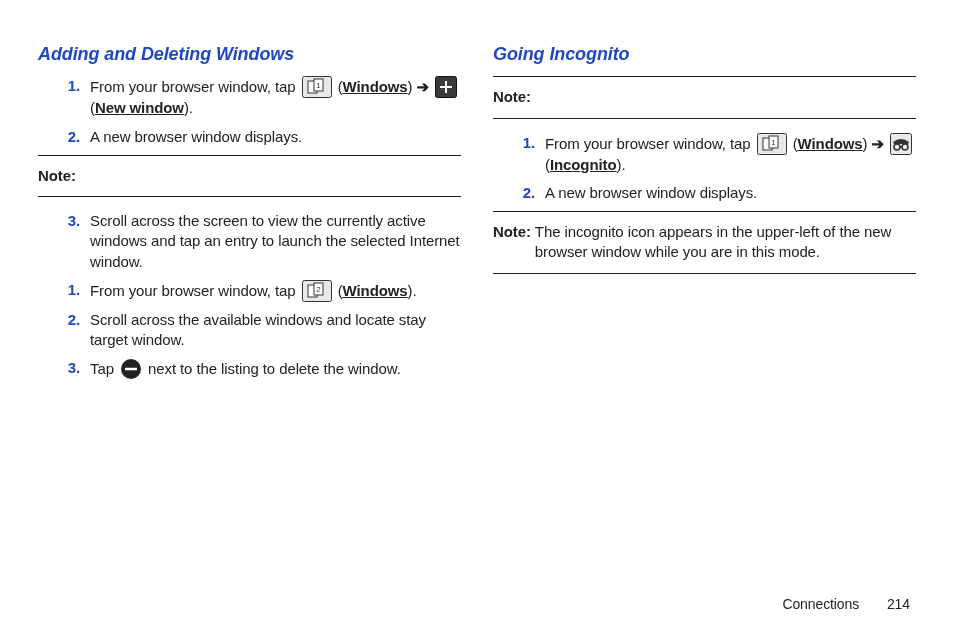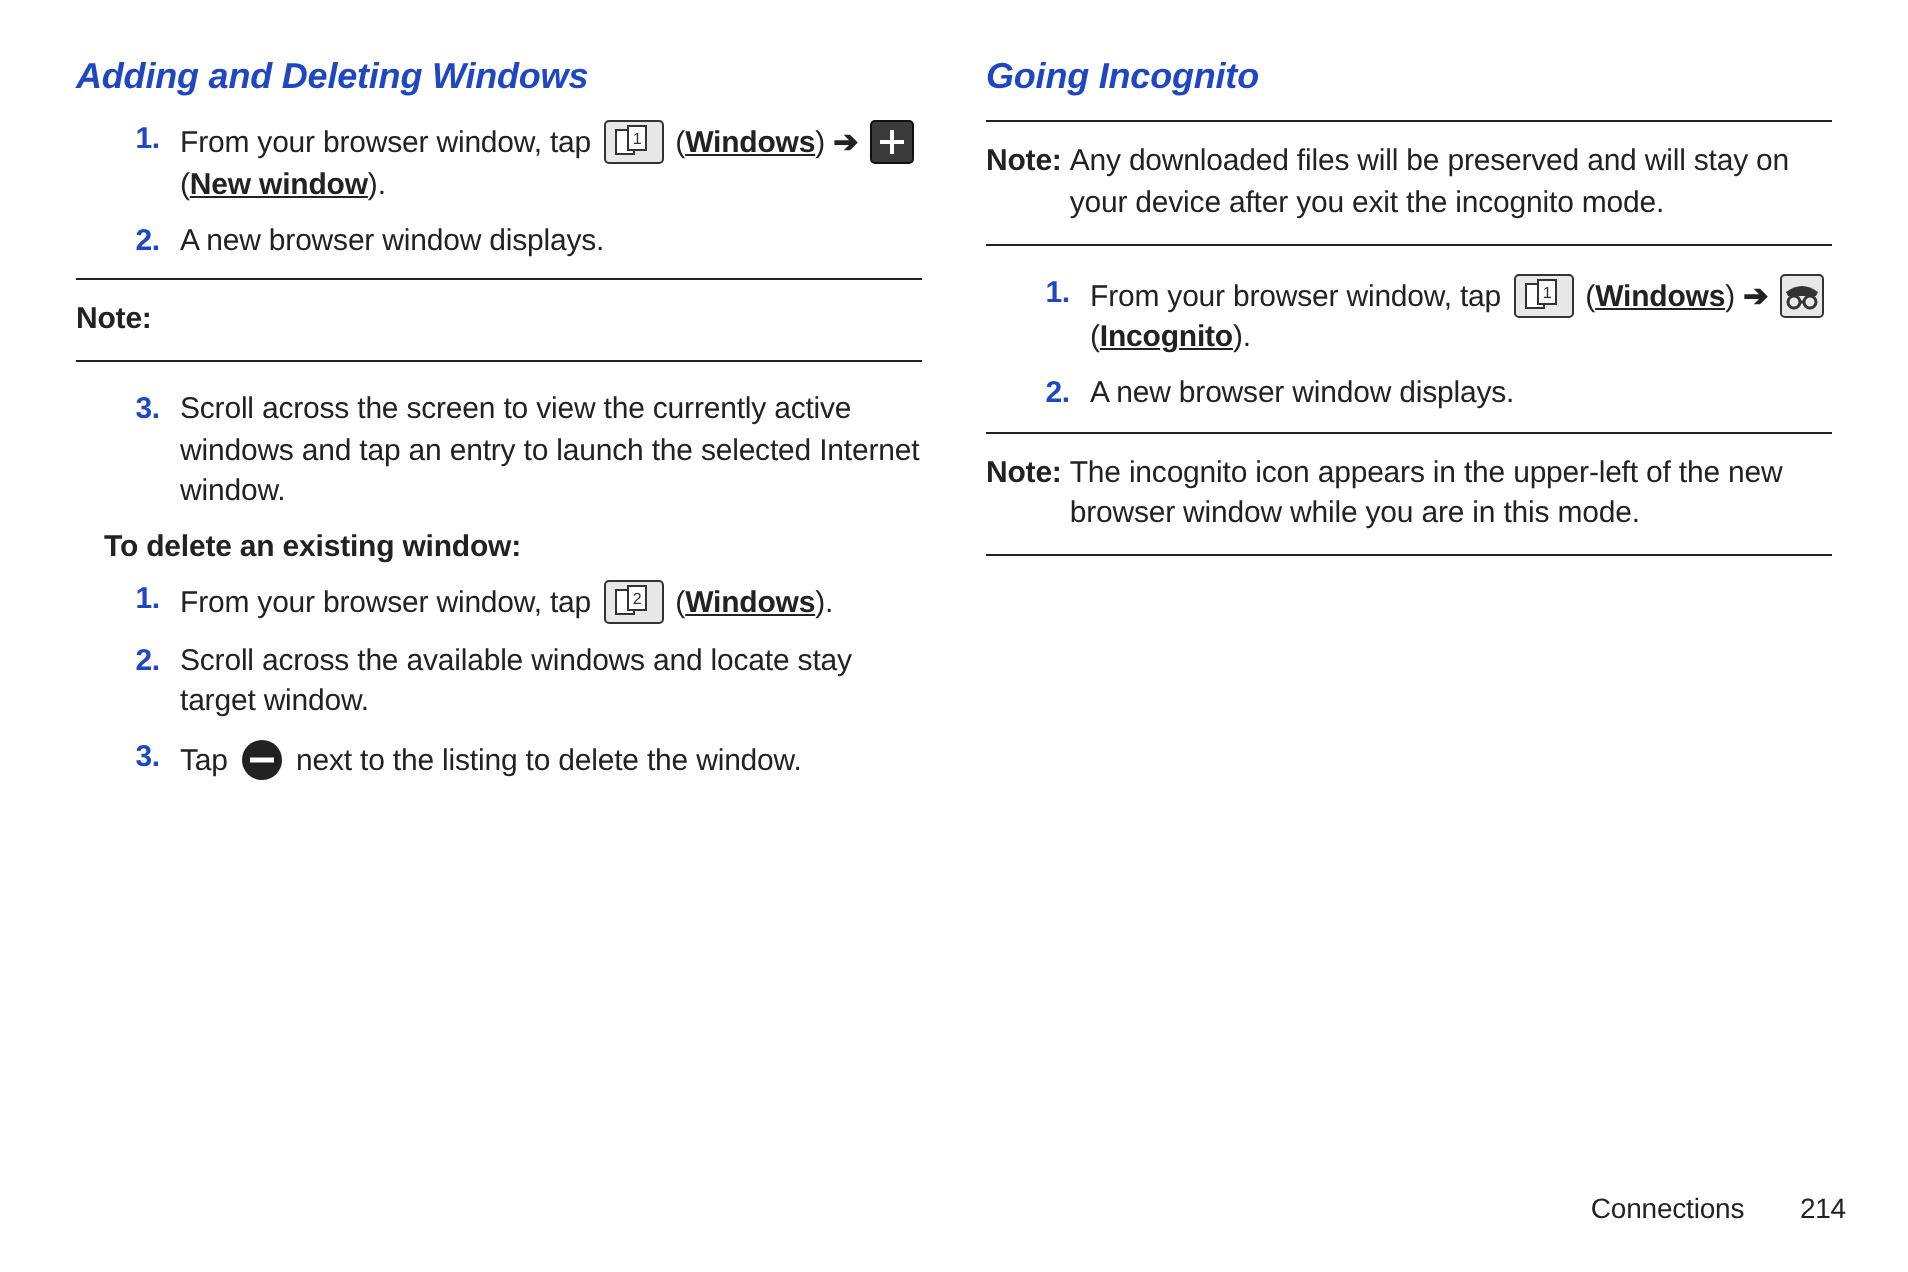--- a/index.html
+++ b/index.html
@@ -10,21 +10,21 @@
     color: #222;
     font-size: 15px;
     line-height: 1.35;
     letter-spacing: -0.1px;
   }
   .page {
     width: 954px;
     height: 636px;
     position: relative;
     box-sizing: border-box;
-    padding: 26px 38px 0 38px;
+    padding: 42px 38px 0 38px;
   }
   .cols {
     display: flex;
     gap: 32px;
   }
   .col {
     flex: 1 1 0;
     min-width: 0;
   }
   h3.section {
@@ -82,21 +82,21 @@
     width: 30px;
     height: 22px;
     margin: 0 2px;
   }
   .icon-sq {
     width: 22px;
     height: 22px;
   }
   .footer {
     position: absolute;
-    right: 31px;
+    right: 44px;
     bottom: 22px;
     font-size: 14px;
   }
   .footer .sec { margin-right: 24px; }
   .arrow-glyph { font-weight: 700; }
 </style>
 </head>
 <body>
 
 <div class="page">
@@ -141,21 +141,20 @@
         <span class="label">Note:</span>
       </div>
 
       <ol class="steps">
         <li>
           <span class="num">3.</span>
           <span class="body">Scroll across the screen to view the currently active windows and tap an entry to launch the selected Internet window.</span>
         </li>
       </ol>
 
-      <div class="subhead">To delete an existing window:</div>
 
       <ol class="steps">
         <li>
           <span class="num">1.</span>
           <span class="body">
             <span>From your browser window, tap </span>
             <span class="icon">
               <svg viewBox="0 0 30 22" width="30" height="22">
                 <rect x="0.5" y="0.5" width="29" height="21" rx="2" fill="#e8e8e8" stroke="#333"></rect>
                 <rect x="6" y="5" width="9" height="12" fill="#fff" stroke="#333"></rect>
@@ -185,21 +184,20 @@
         </li>
       </ol>
     </div>
 
     <div class="col">
       <h3 class="section">Going Incognito</h3>
 
 
       <div class="note">
         <span class="label">Note:</span>
-        <span class="text">Any downloaded files will be preserved and will stay on your device after you exit the incognito mode.</span>
       </div>
 
 
       <ol class="steps">
         <li>
           <span class="num">1.</span>
           <span class="body">
             <span>From your browser window, tap </span>
             <span class="icon">
               <svg viewBox="0 0 30 22" width="30" height="22">

